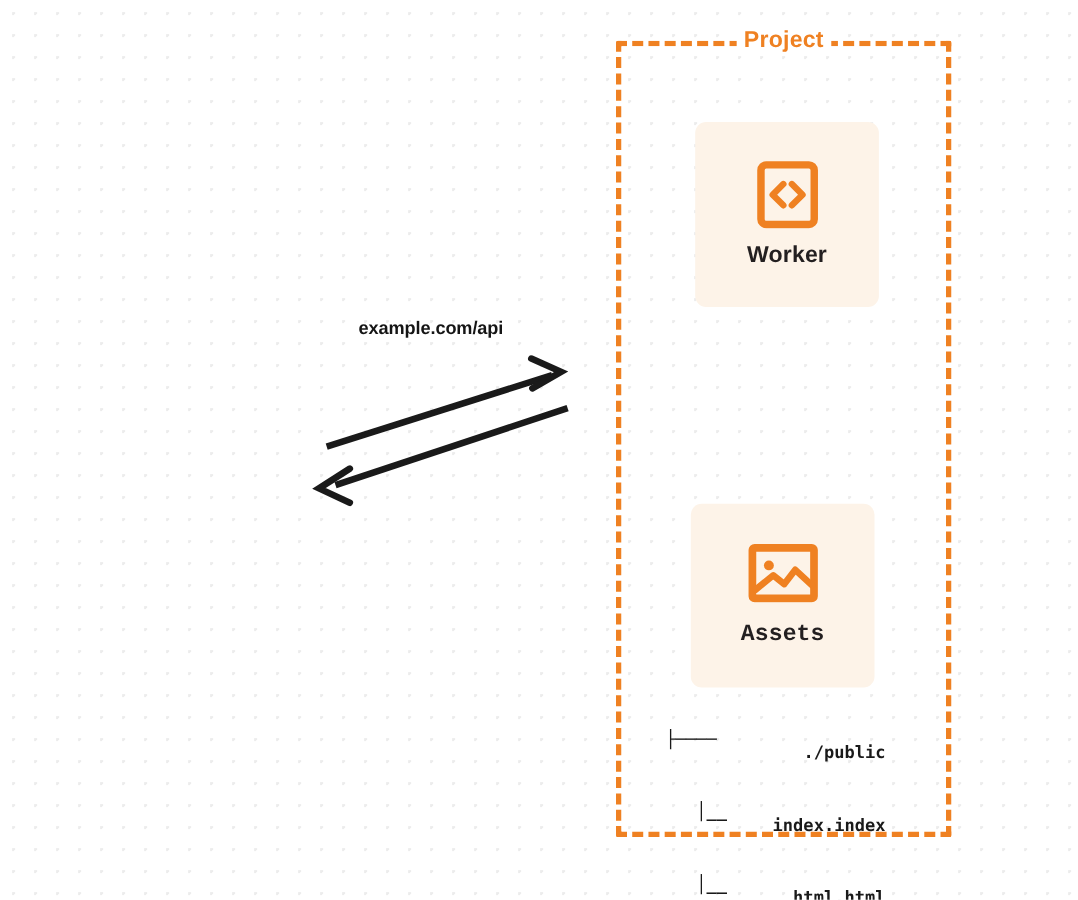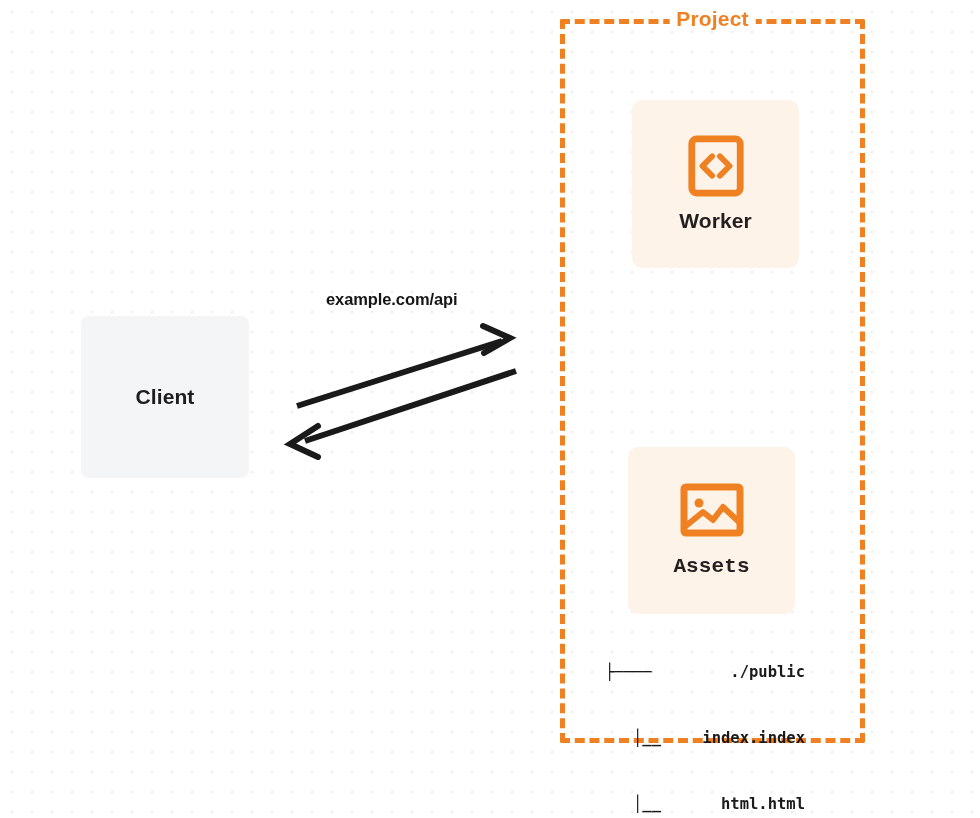--- a/index.html
+++ b/index.html
@@ -61,21 +61,21 @@
     font-weight: bold;
     color: #151515;
     letter-spacing: -0.1px;
     white-space: nowrap;
   }
 
   
   .project-container {
     position: absolute;
     left: 560px;
-    top: 19px;
+    top: 37px;
     width: 305px;
     height: 724px;
     border: 5px dashed #ef8122;
     box-sizing: border-box;
     border-radius: 2px;
   }
   .project-title {
     position: absolute;
     left: 50%;
     top: -17px;
@@ -91,20 +91,21 @@
 
   
   .card {
     position: absolute;
     background: #fdf3e8;
     border-radius: 10px;
     display: flex;
     flex-direction: column;
     align-items: center;
     justify-content: center;
+    margin-top: 11px;
   }
   .card-worker {
     left: 632px;
     top: 100px;
     width: 167px;
     height: 168px;
   }
   .card-assets {
     left: 628px;
     top: 447px;
@@ -149,36 +150,34 @@
     justify-content: flex-end;
     height: 22px;
   }
   .tree-glyph {
     position: absolute;
     left: 0;
     white-space: pre;
   }
   .tree-name {
     text-align: center;
+    margin-top: 12px;
   }
   .tree-row-inner {
     position: relative;
     width: 100%;
     display: flex;
     justify-content: flex-end;
   }
 </style>
 </head>
 <body>
 
 <div class="canvas">
 
-  <div class="client-box">
-    <span class="client-label">Client</span>
-  </div>
 
   <div class="arrow-label">example.com/api</div>
 
   <svg class="arrows" viewBox="0 0 980 818" xmlns="http://www.w3.org/2000/svg">
 
     <g>
       <line x1="297" y1="406" x2="502" y2="341" stroke="#1a1a1a" stroke-width="6" stroke-linecap="butt"></line>
       <polyline points="483,326 510,338 484,353" fill="none" stroke="#1a1a1a" stroke-width="6" stroke-linecap="round" stroke-linejoin="miter"></polyline>
     </g>
 

